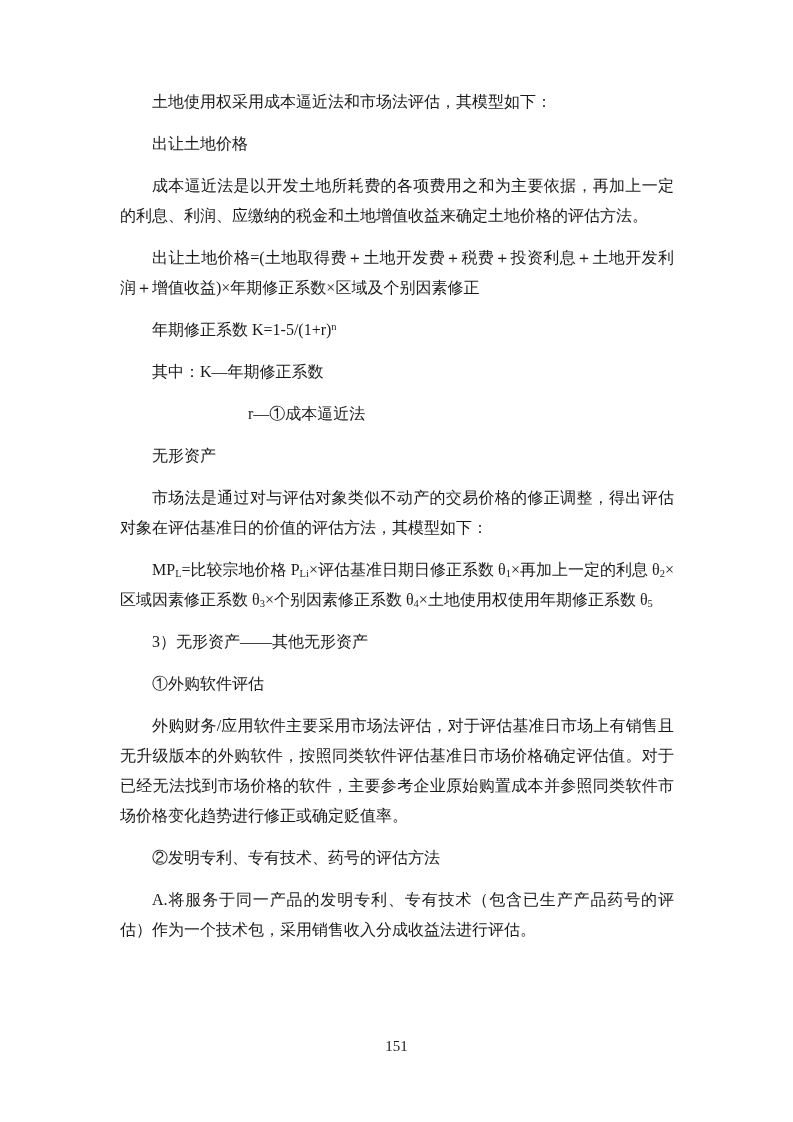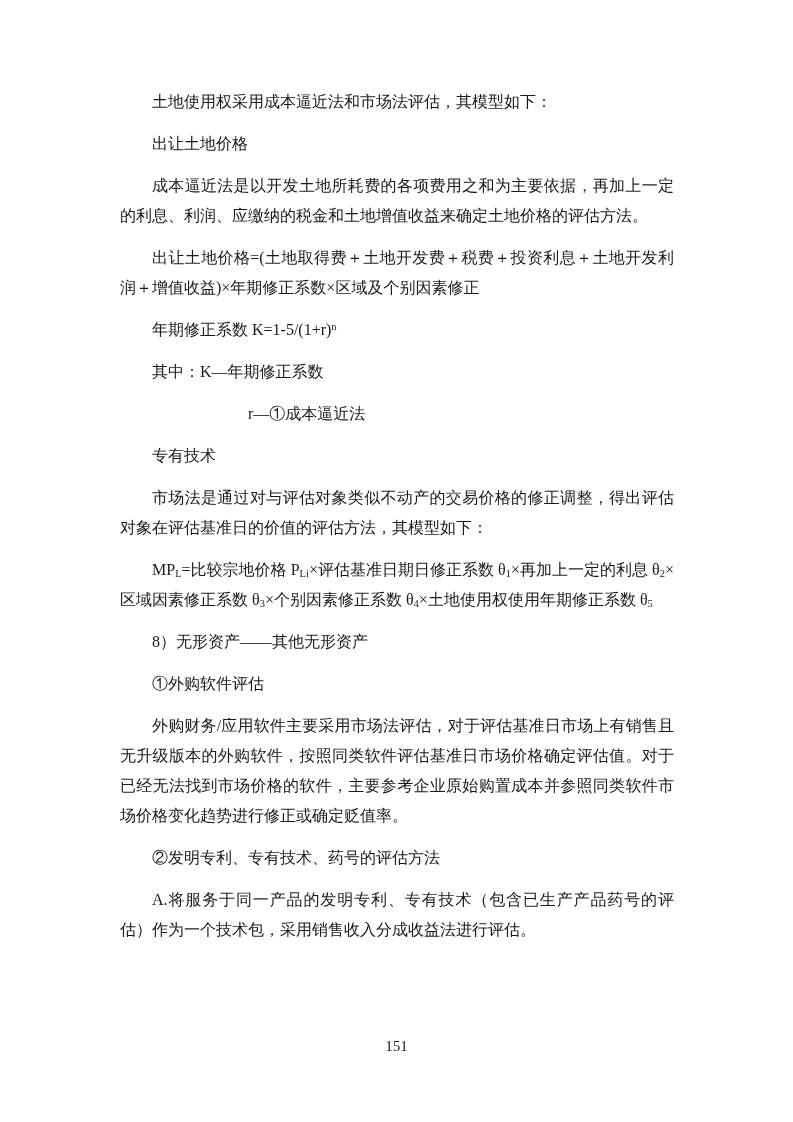--- a/index.html
+++ b/index.html
@@ -49,23 +49,23 @@
 
 <div class="page">
   <div class="content">
       <p class="para indent"><span>土地使用权采用成本逼近法和市场法评估，其模型如下：</span></p>
       <p class="para indent"><span>出让土地价格</span></p>
       <p class="para indent"><span>成本逼近法是以开发土地所耗费的各项费用之和为主要依据，再加上一定的利息、利润、应缴纳的税金和土地增值收益来确定土地价格的评估方法。</span></p>
       <p class="para indent"><span>出让土地价格=(土地取得费＋土地开发费＋税费＋投资利息＋土地开发利润＋增值收益)×年期修正系数×区域及个别因素修正</span></p>
       <p class="para indent"><span>年期修正系数 K=1-5/(1+r)</span><sup>n</sup></p>
       <p class="para indent"><span>其中：K—年期修正系数</span></p>
       <p class="para hang-r"><span>r—①成本逼近法</span></p>
-      <p class="para indent"><span>专有技术</span></p>
+      <p class="para indent"><span>无形资产</span></p>
       <p class="para indent"><span>市场法是通过对与评估对象类似不动产的交易价格的修正调整，得出评估对象在评估基准日的价值的评估方法，其模型如下：</span></p>
       <p class="para indent"><span>MP</span><sub>L</sub><span>=比较宗地价格 P</span><sub>Li</sub><span>×评估基准日期日修正系数 θ</span><sub>1</sub><span>×再加上一定的利息 θ</span><sub>2</sub><span>×区域因素修正系数 θ</span><sub>3</sub><span>×个别因素修正系数 θ</span><sub>4</sub><span>×土地使用权使用年期修正系数 θ</span><sub>5</sub></p>
-      <p class="para indent"><span>8）无形资产——其他无形资产</span></p>
+      <p class="para indent"><span>3）无形资产——其他无形资产</span></p>
       <p class="para indent"><span>①外购软件评估</span></p>
       <p class="para indent"><span>外购财务/应用软件主要采用市场法评估，对于评估基准日市场上有销售且无升级版本的外购软件，按照同类软件评估基准日市场价格确定评估值。对于已经无法找到市场价格的软件，主要参考企业原始购置成本并参照同类软件市场价格变化趋势进行修正或确定贬值率。</span></p>
       <p class="para indent"><span>②发明专利、专有技术、药号的评估方法</span></p>
       <p class="para indent"><span>A.将服务于同一产品的发明专利、专有技术（包含已生产产品药号的评估）作为一个技术包，采用销售收入分成收益法进行评估。</span></p>
     </div>
   <div class="pagenum">151</div>
 </div>
 
 </body></html>

